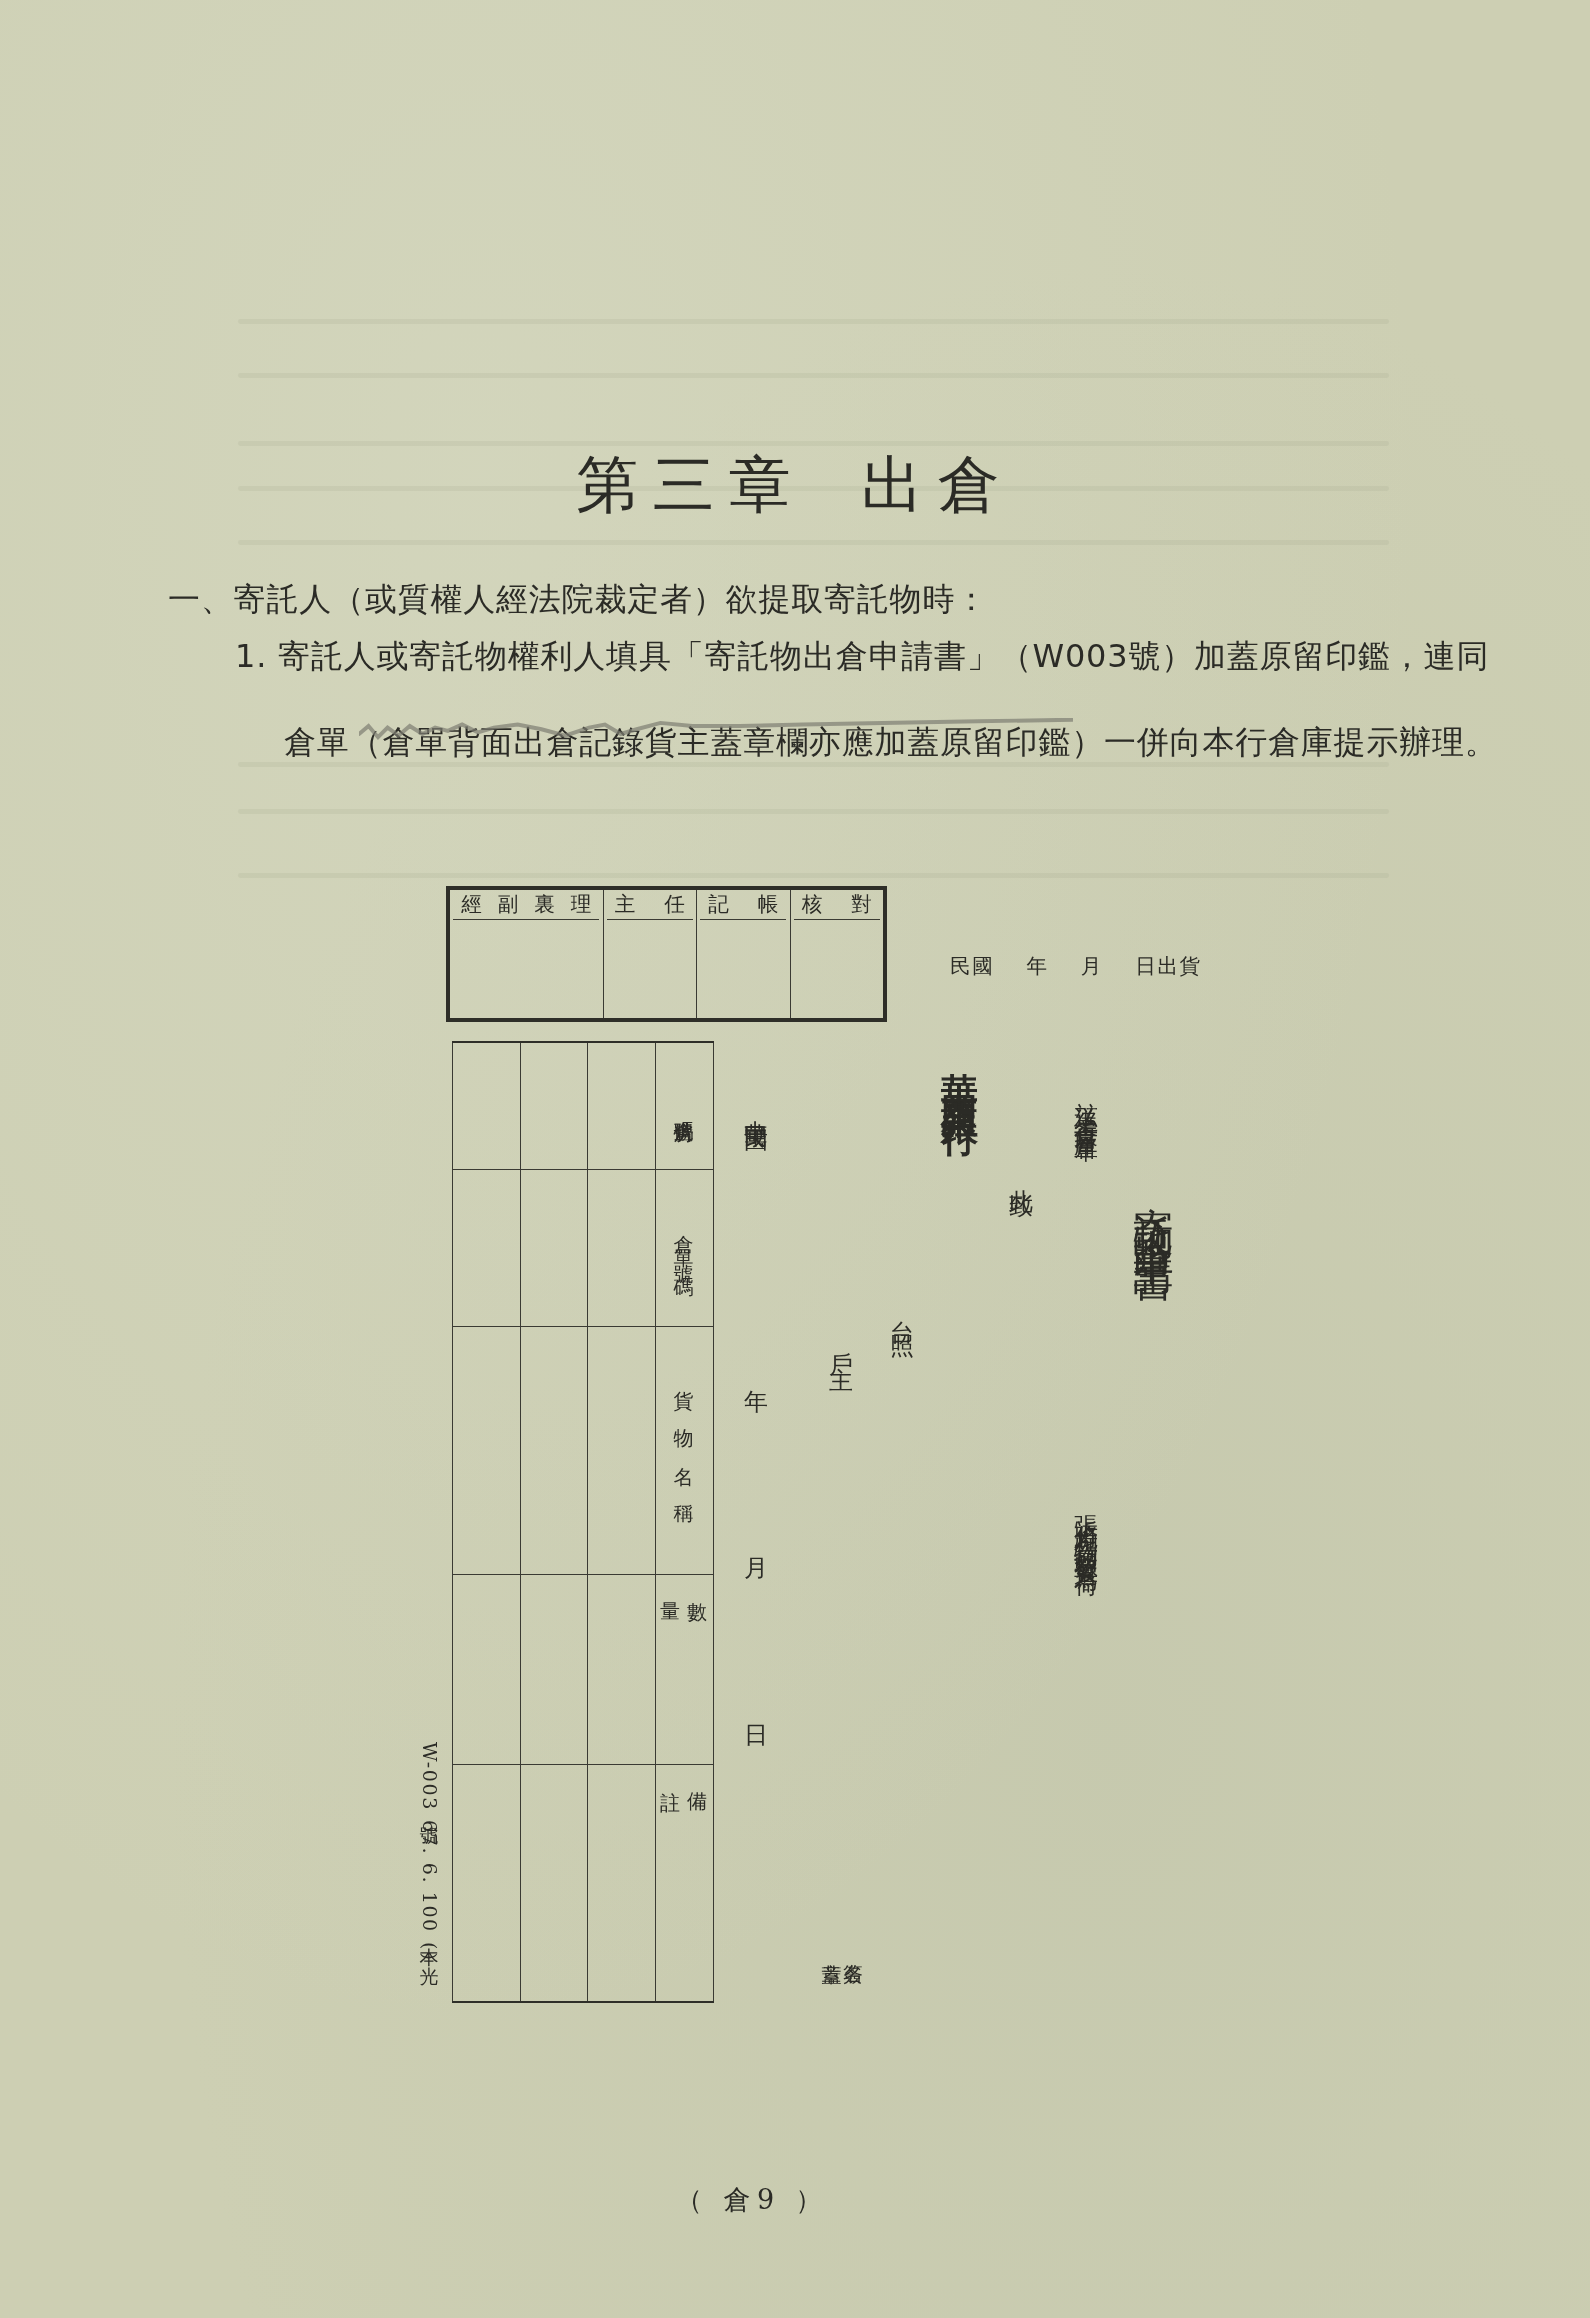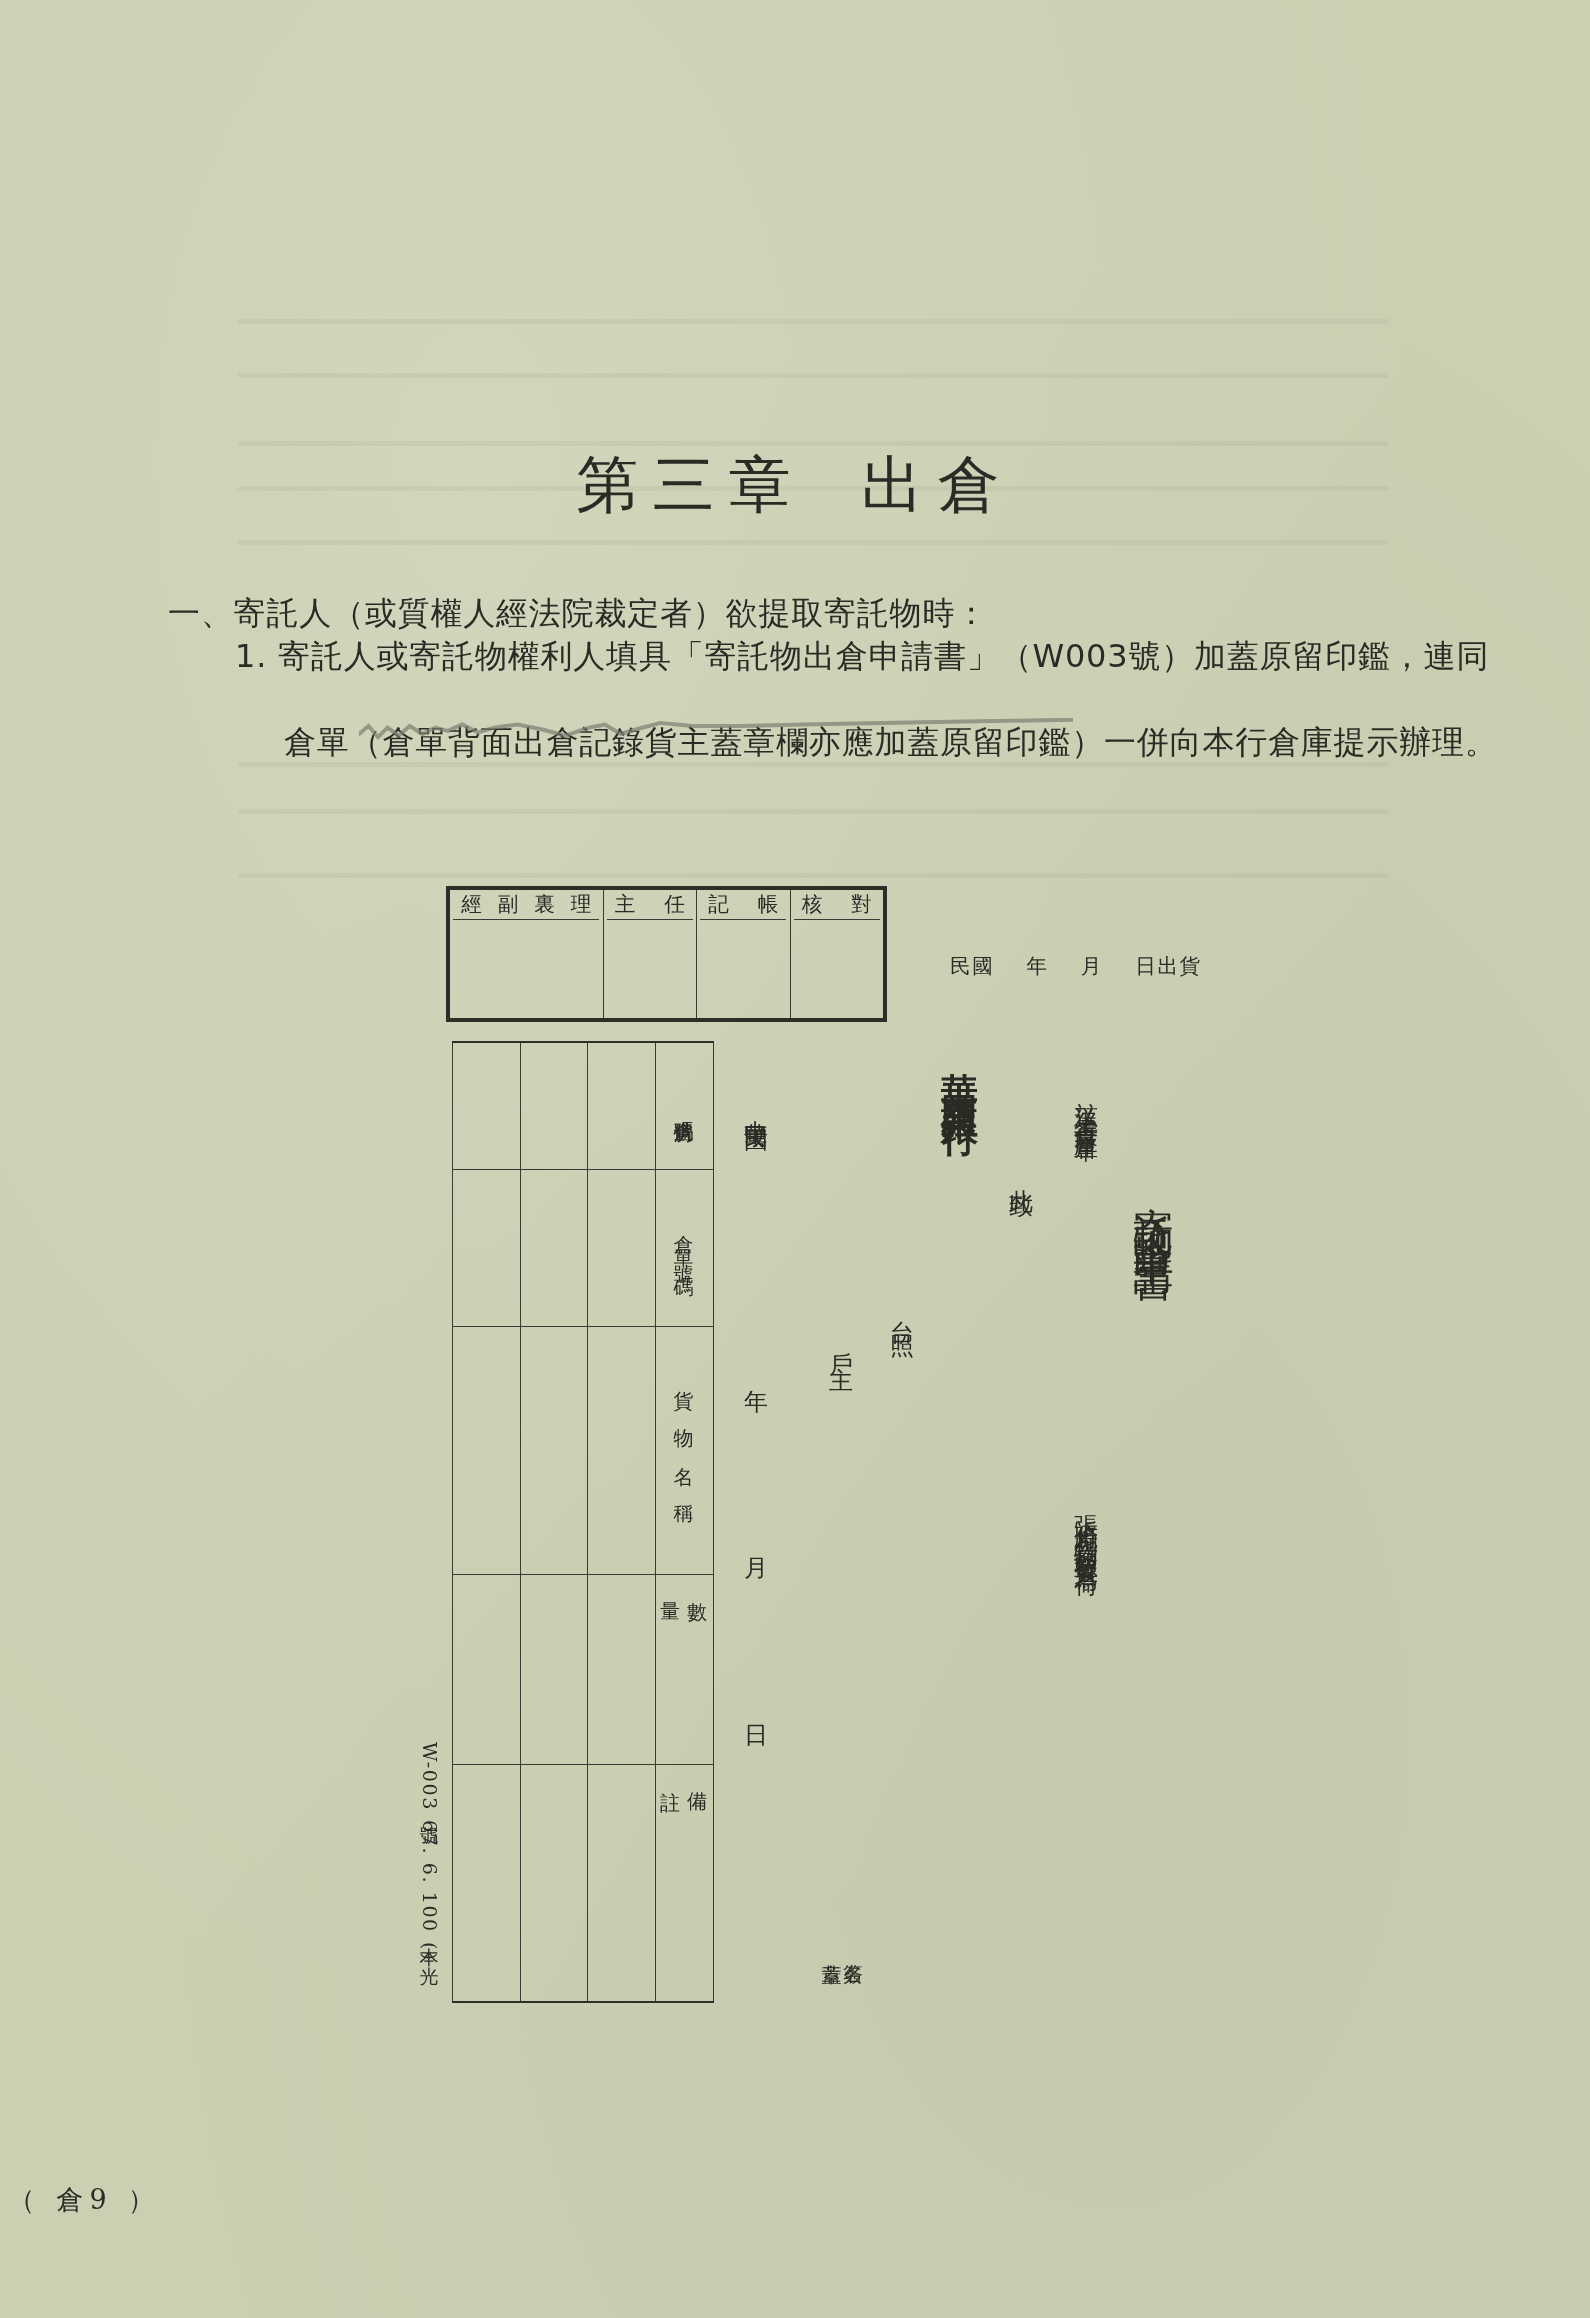--- a/index.html
+++ b/index.html
@@ -10,21 +10,21 @@
       radial-gradient(ellipse at 30% 20%, rgba(215,218,195,0.55), rgba(0,0,0,0) 60%),
       radial-gradient(ellipse at 70% 75%, rgba(190,194,168,0.45), rgba(0,0,0,0) 60%);
     position:relative; overflow:hidden;
     font-family:"DejaVu Serif","Liberation Serif",serif;
     color:#2b2b26;
   }
   .abs { position:absolute; }
   .bleed { position:absolute; left:238px; width:1151px; height:4.8px; background:rgba(160,164,140,0.18); border-radius:2.4px; }
   .chapter-title { left:0; width:1590px; top:401px; text-align:center; font-size:62px; letter-spacing:14.3px; font-weight:normal; }
   .chapter-title .gap { display:inline-block; width:56px; }
-  .item-heading { left:168px; top:592px; font-size:32px; font-family:Liberation Sans, sans-serif; letter-spacing:0.8px; }
+  .item-heading { left:168px; top:578px; font-size:32px; font-family:Liberation Sans, sans-serif; letter-spacing:0.8px; }
   .item-1 { left:235px; top:635px; font-size:32px; font-family:"DejaVu Sans","Liberation Sans",sans-serif; letter-spacing:0.8px; }
   .item-1b { left:284px; top:689px; font-size:32px; font-family:"DejaVu Sans","Liberation Sans",sans-serif; letter-spacing:0.8px;margin-top:32px; }
   .pencil-mark { left:359px; top:718px; width:714px; height:32px; }
 
   
   .approval-box { left:446px; top:886px; width:441px; height:136px; border:4px solid #2e2e28; box-sizing:border-box; display:flex; }
   .approval-col { flex:1; border-right:1.6px solid #3a3a33; display:flex; flex-direction:column; }
   .approval-col:last-child { border-right:none; }
   .approval-col.wide { flex:1.65; }
   .approval-head { height:28.6px; border-bottom:1.6px solid #3a3a33; display:flex; justify-content:space-between; align-items:center; padding:0 8px; font-size:20.6px; margin:0 3.2px; }
@@ -45,21 +45,21 @@
   .cizhi { left:1005px; top:1170px; font-size:24px; letter-spacing:4.8px; }
   .bank-name { left:935px; top:1043px; font-size:37px; font-weight:bold; letter-spacing:9.5px; }
   .taizhao { left:886px; top:1301px; font-size:24px; letter-spacing:14.3px; }
   .huzhu { left:825px; top:1333px; font-size:24px; letter-spacing:14.3px; }
   .roc { left:740px; top:1101px; font-size:24px; letter-spacing:3.2px; }
   .yr { left:740px; top:1371px; font-size:24px; }
   .mo { left:740px; top:1539px; font-size:24px; }
   .dy { left:740px; top:1706px; font-size:24px; }
   .sign { left:822px; top:1948px; font-size:20px; display:flex; flex-direction:row-reverse; gap:1.6px; line-height:1; }
   .form-code { left:417px; top:1742px; font-size:19px; writing-mode:vertical-rl; letter-spacing:1.6px; font-family:"DejaVu Serif",serif; }
-  .page-number { left:8px; width:1504px; top:2182px; text-align:left; font-size:27px; letter-spacing:6.3px; }
+  .page-number { left:0; width:1504px; top:2182px; text-align:center; font-size:27px; letter-spacing:6.3px; }
 </style>
 </head>
 <body>
 
 <div class="bleed" style="top:319px"></div>
 <div class="bleed" style="top:373px"></div>
 <div class="bleed" style="top:441px"></div>
 <div class="bleed" style="top:486px"></div>
 <div class="bleed" style="top:540px"></div>
 <div class="bleed" style="top:762px"></div>

